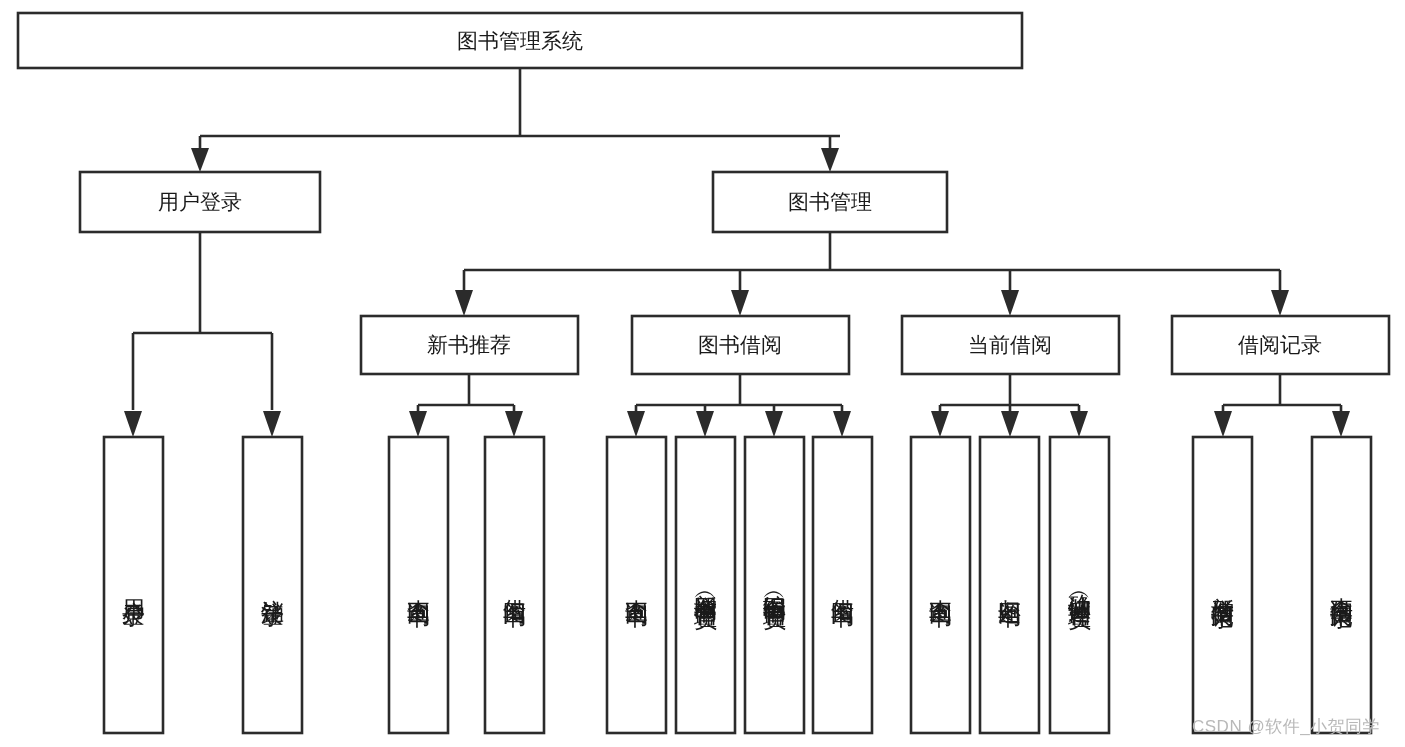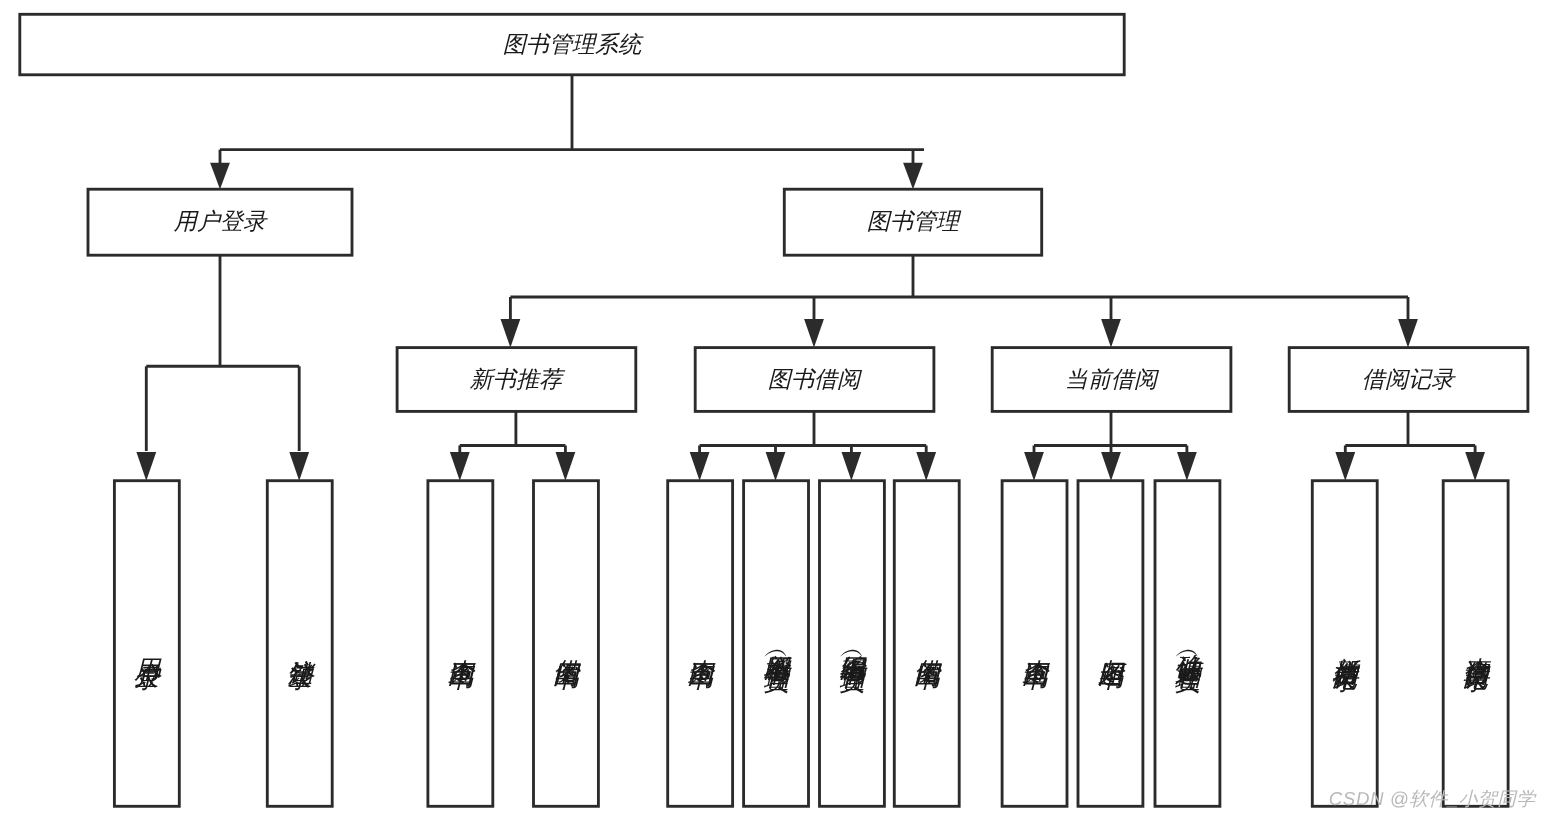--- a/index.html
+++ b/index.html
@@ -11,21 +11,20 @@
     width: 1405px;
     height: 747px;
     font-family: "Liberation Sans", "DejaVu Sans", sans-serif;
     overflow: hidden;
     position: relative;
   }
   #diagram-root {
     position: relative;
     width: 1405px;
     height: 747px;
-    font-style: italic;
   }
   svg.tree-canvas {
     position: absolute;
     left: 0;
     top: 0;
     width: 1405px;
     height: 747px;
   }
   .node-box {
     fill: #ffffff;
@@ -234,15 +233,15 @@
   <div class="leaf-label" style="left:607px; top:437px; width:59px; height:296px;">查询图书</div>
   <div class="leaf-label" style="left:676px; top:437px; width:59px; height:296px;">新增图书（管理员）</div>
   <div class="leaf-label" style="left:745px; top:437px; width:59px; height:296px;">编辑图书（管理员）</div>
   <div class="leaf-label" style="left:813px; top:437px; width:59px; height:296px;">借阅图书</div>
   <div class="leaf-label" style="left:911px; top:437px; width:59px; height:296px;">查询图书</div>
   <div class="leaf-label" style="left:980px; top:437px; width:59px; height:296px;">归还图书</div>
   <div class="leaf-label" style="left:1050px; top:437px; width:59px; height:296px;">确认归还（管理员）</div>
   <div class="leaf-label" style="left:1193px; top:437px; width:59px; height:296px;">新增借阅记录</div>
   <div class="leaf-label" style="left:1312px; top:437px; width:59px; height:296px;">查询借阅记录</div>
 
-  <div class="watermark" style="left:1192px; top:715px;padding-left:16px;">CSDN @软件_小贺同学</div>
+  <div class="watermark" style="left:1192px; top:715px;">CSDN @软件_小贺同学</div>
 
 </div>
 
 </body></html>

